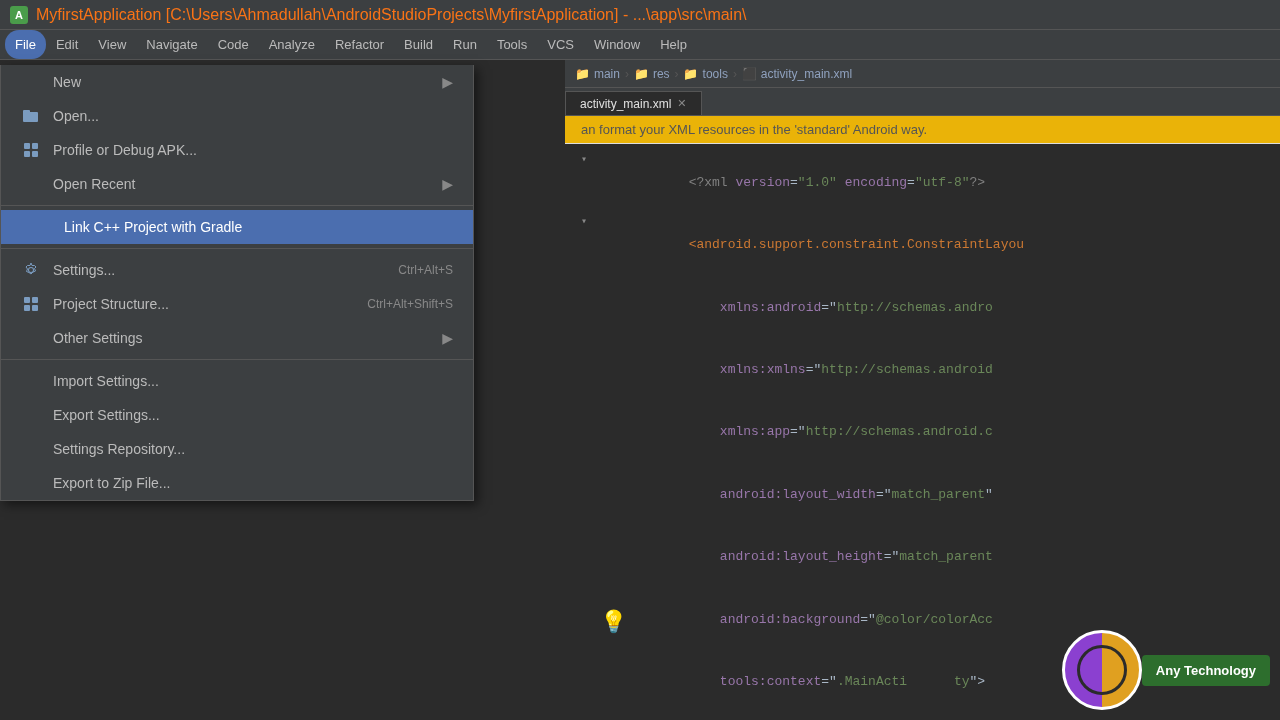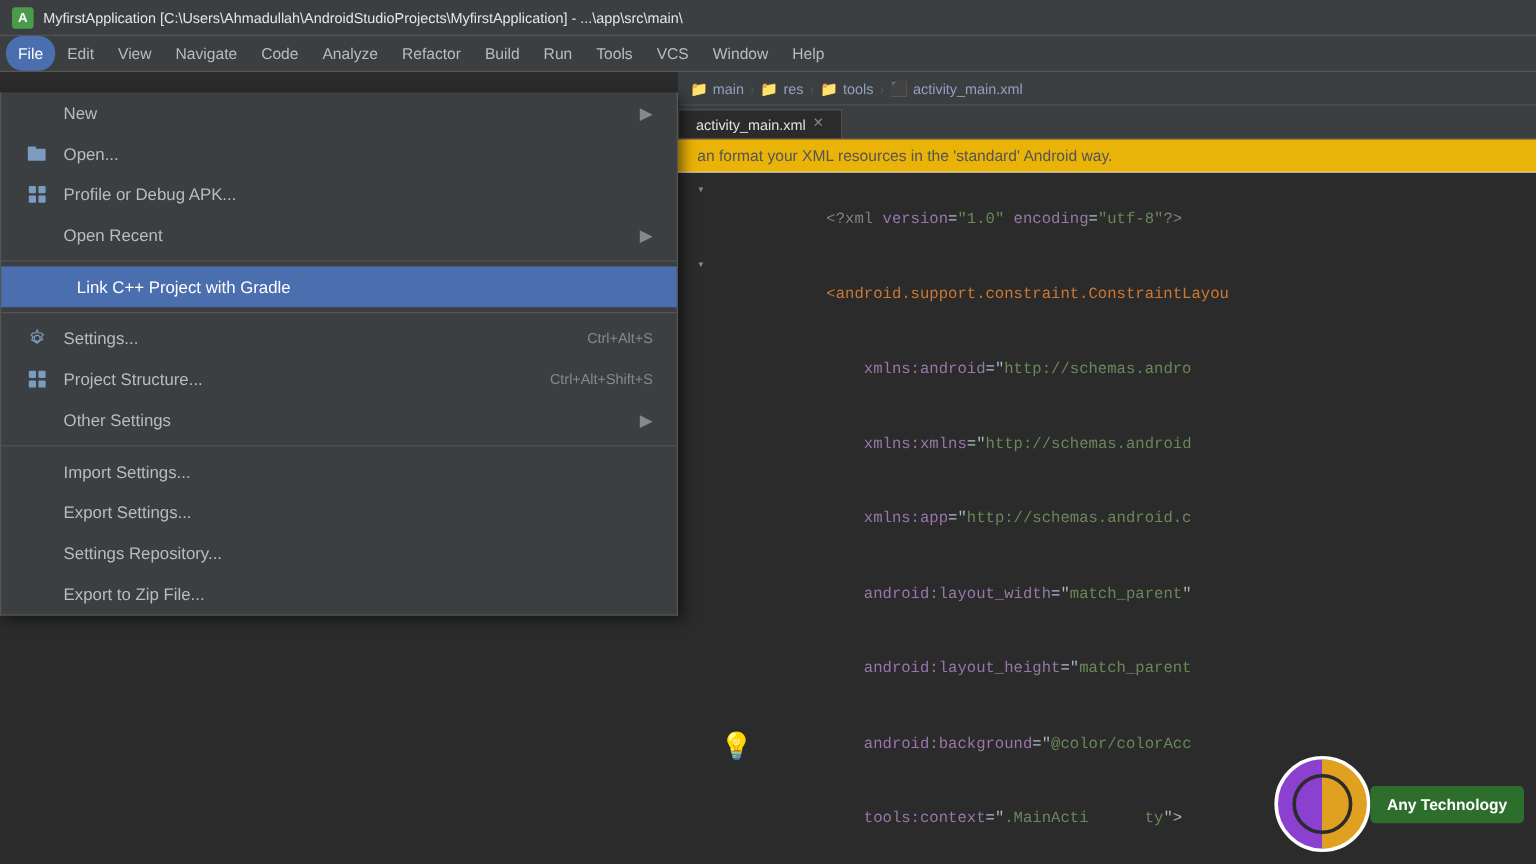--- a/index.html
+++ b/index.html
@@ -28,22 +28,22 @@
       background: #4a9c4a;
       border-radius: 3px;
       display: flex;
       align-items: center;
       justify-content: center;
       font-size: 11px;
       color: white;
       font-weight: bold;
     }
     .title-bar-text {
-      color: #e5e5e5;
-      font-size: 12px;
+      color: #f97316;
+      font-size: 16px;
     }
 
     
     .menu-bar {
       background: #3c3f41;
       height: 30px;
       display: flex;
       align-items: center;
       padding: 0 5px;
       border-bottom: 1px solid #555;
@@ -70,23 +70,23 @@
     
     .main-area {
       display: flex;
       height: calc(720px - 60px);
       position: relative;
     }
 
     
     .dropdown-menu {
       position: absolute;
-      top: 17px;
+      top: 5px;
       left: 0;
-      width: 565px;
+      width: 474px;
       background: #3c3f41;
       border: 1px solid #555;
       border-top: none;
       z-index: 100;
       box-shadow: 4px 4px 10px rgba(0,0,0,0.5);
     }
     .dropdown-item {
       display: flex;
       align-items: center;
       padding: 7px 20px;

